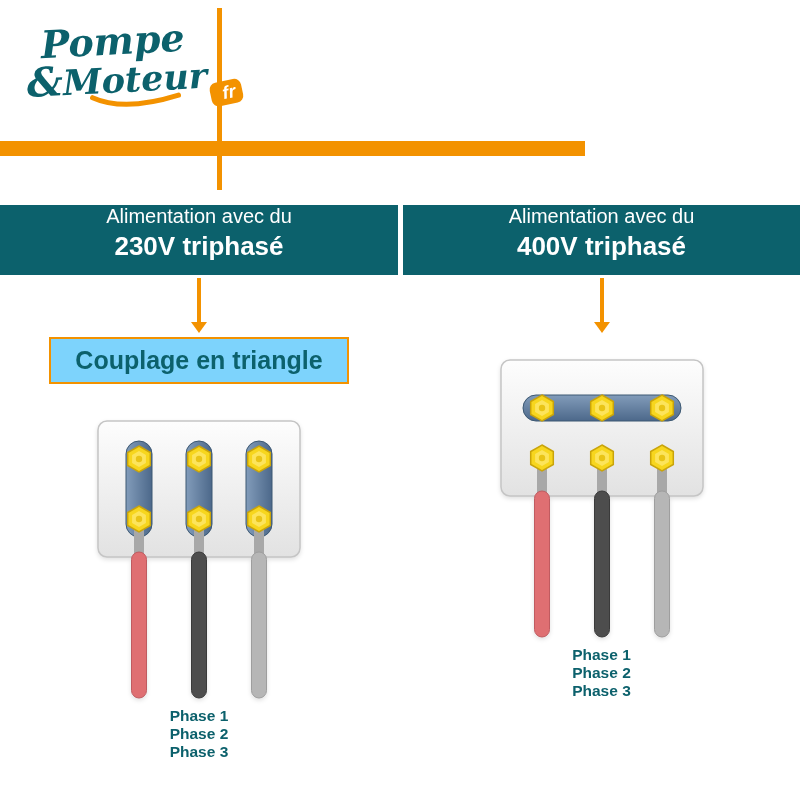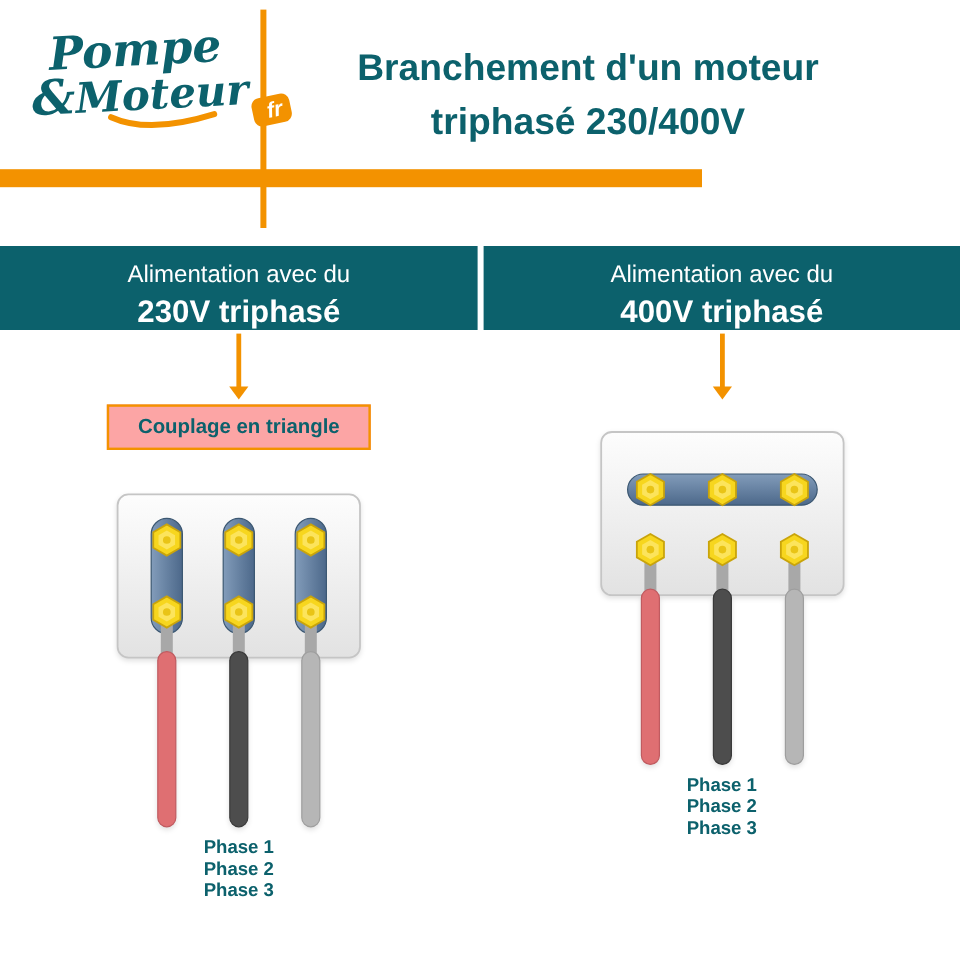--- a/index.html
+++ b/index.html
@@ -36,35 +36,35 @@
     font-weight:bold; font-size:31px; line-height:45px;
   }
 
   
   .col { position:absolute; top:205px; display:flex; flex-direction:column; align-items:center; }
   .col-left  { left:0;     width:398px; }
   .col-right { left:403px; width:397px; }
 
   .supply {
     width:100%; height:70px; background:var(--teal); color:#fff;
-    display:flex; flex-direction:column; justify-content:flex-end; align-items:center; gap:3px;
+    display:flex; flex-direction:column; justify-content:flex-start; align-items:center; gap:3px;
   }
   .supply-line1 { font-size:20px; font-weight:400; }
   .supply-line2 { font-size:26px; font-weight:bold; }
 
   .arrow { width:4px; height:45px; background:var(--orange); margin-top:3px; position:relative; }
   .arrow::after {
     content:''; position:absolute; bottom:-10px; left:-6px;
     border-left:8px solid transparent; border-right:8px solid transparent;
     border-top:11px solid var(--orange);
   }
 
   .coupling {
-    margin-top:14px; background:#fca5a5; border:2px solid var(--orange);
-    padding:7px 24px; color:var(--teal); font-size:17px; font-weight:bold;
+    margin-top:14px; background:#7dd3fc; border:2px solid var(--orange);
+    padding:7px 24px; color:var(--teal); font-size:25px; font-weight:bold;
     white-space:nowrap;
   }
 
   .motor { margin-top:35px; filter:drop-shadow(0 2px 2px rgba(0,0,0,0.12)); }
 
   .phase-row { width:265px; display:flex; margin-top:3px;flex-direction:column; }
   .phase-row span {
     flex:1; text-align:center; color:var(--teal);
     font-size:15.5px; font-weight:bold;
   }
@@ -80,24 +80,20 @@
       <span class="logo-amp">&amp;</span><span>Moteur</span><span class="logo-fr">.fr</span>
     </div>
     <svg class="logo-swoosh" width="92" height="22">
       <path d="M3,5 Q34,21 89,7" stroke="#f39200" stroke-width="5" fill="none" stroke-linecap="round"></path>
     </svg>
   </div>
 
   <div class="v-divider"></div>
   <div class="h-bar"></div>
 
-  <div class="title">
-    <div>Branchement d'un moteur</div>
-    <div>triphasé 230/400V</div>
-  </div>
 
   <div class="col col-left">
     <div class="supply">
       <div class="supply-line1">Alimentation avec du</div>
       <div class="supply-line2">230V triphasé</div>
     </div>
 
     <div class="arrow"></div>
 
     <div class="coupling">Couplage en triangle</div>

